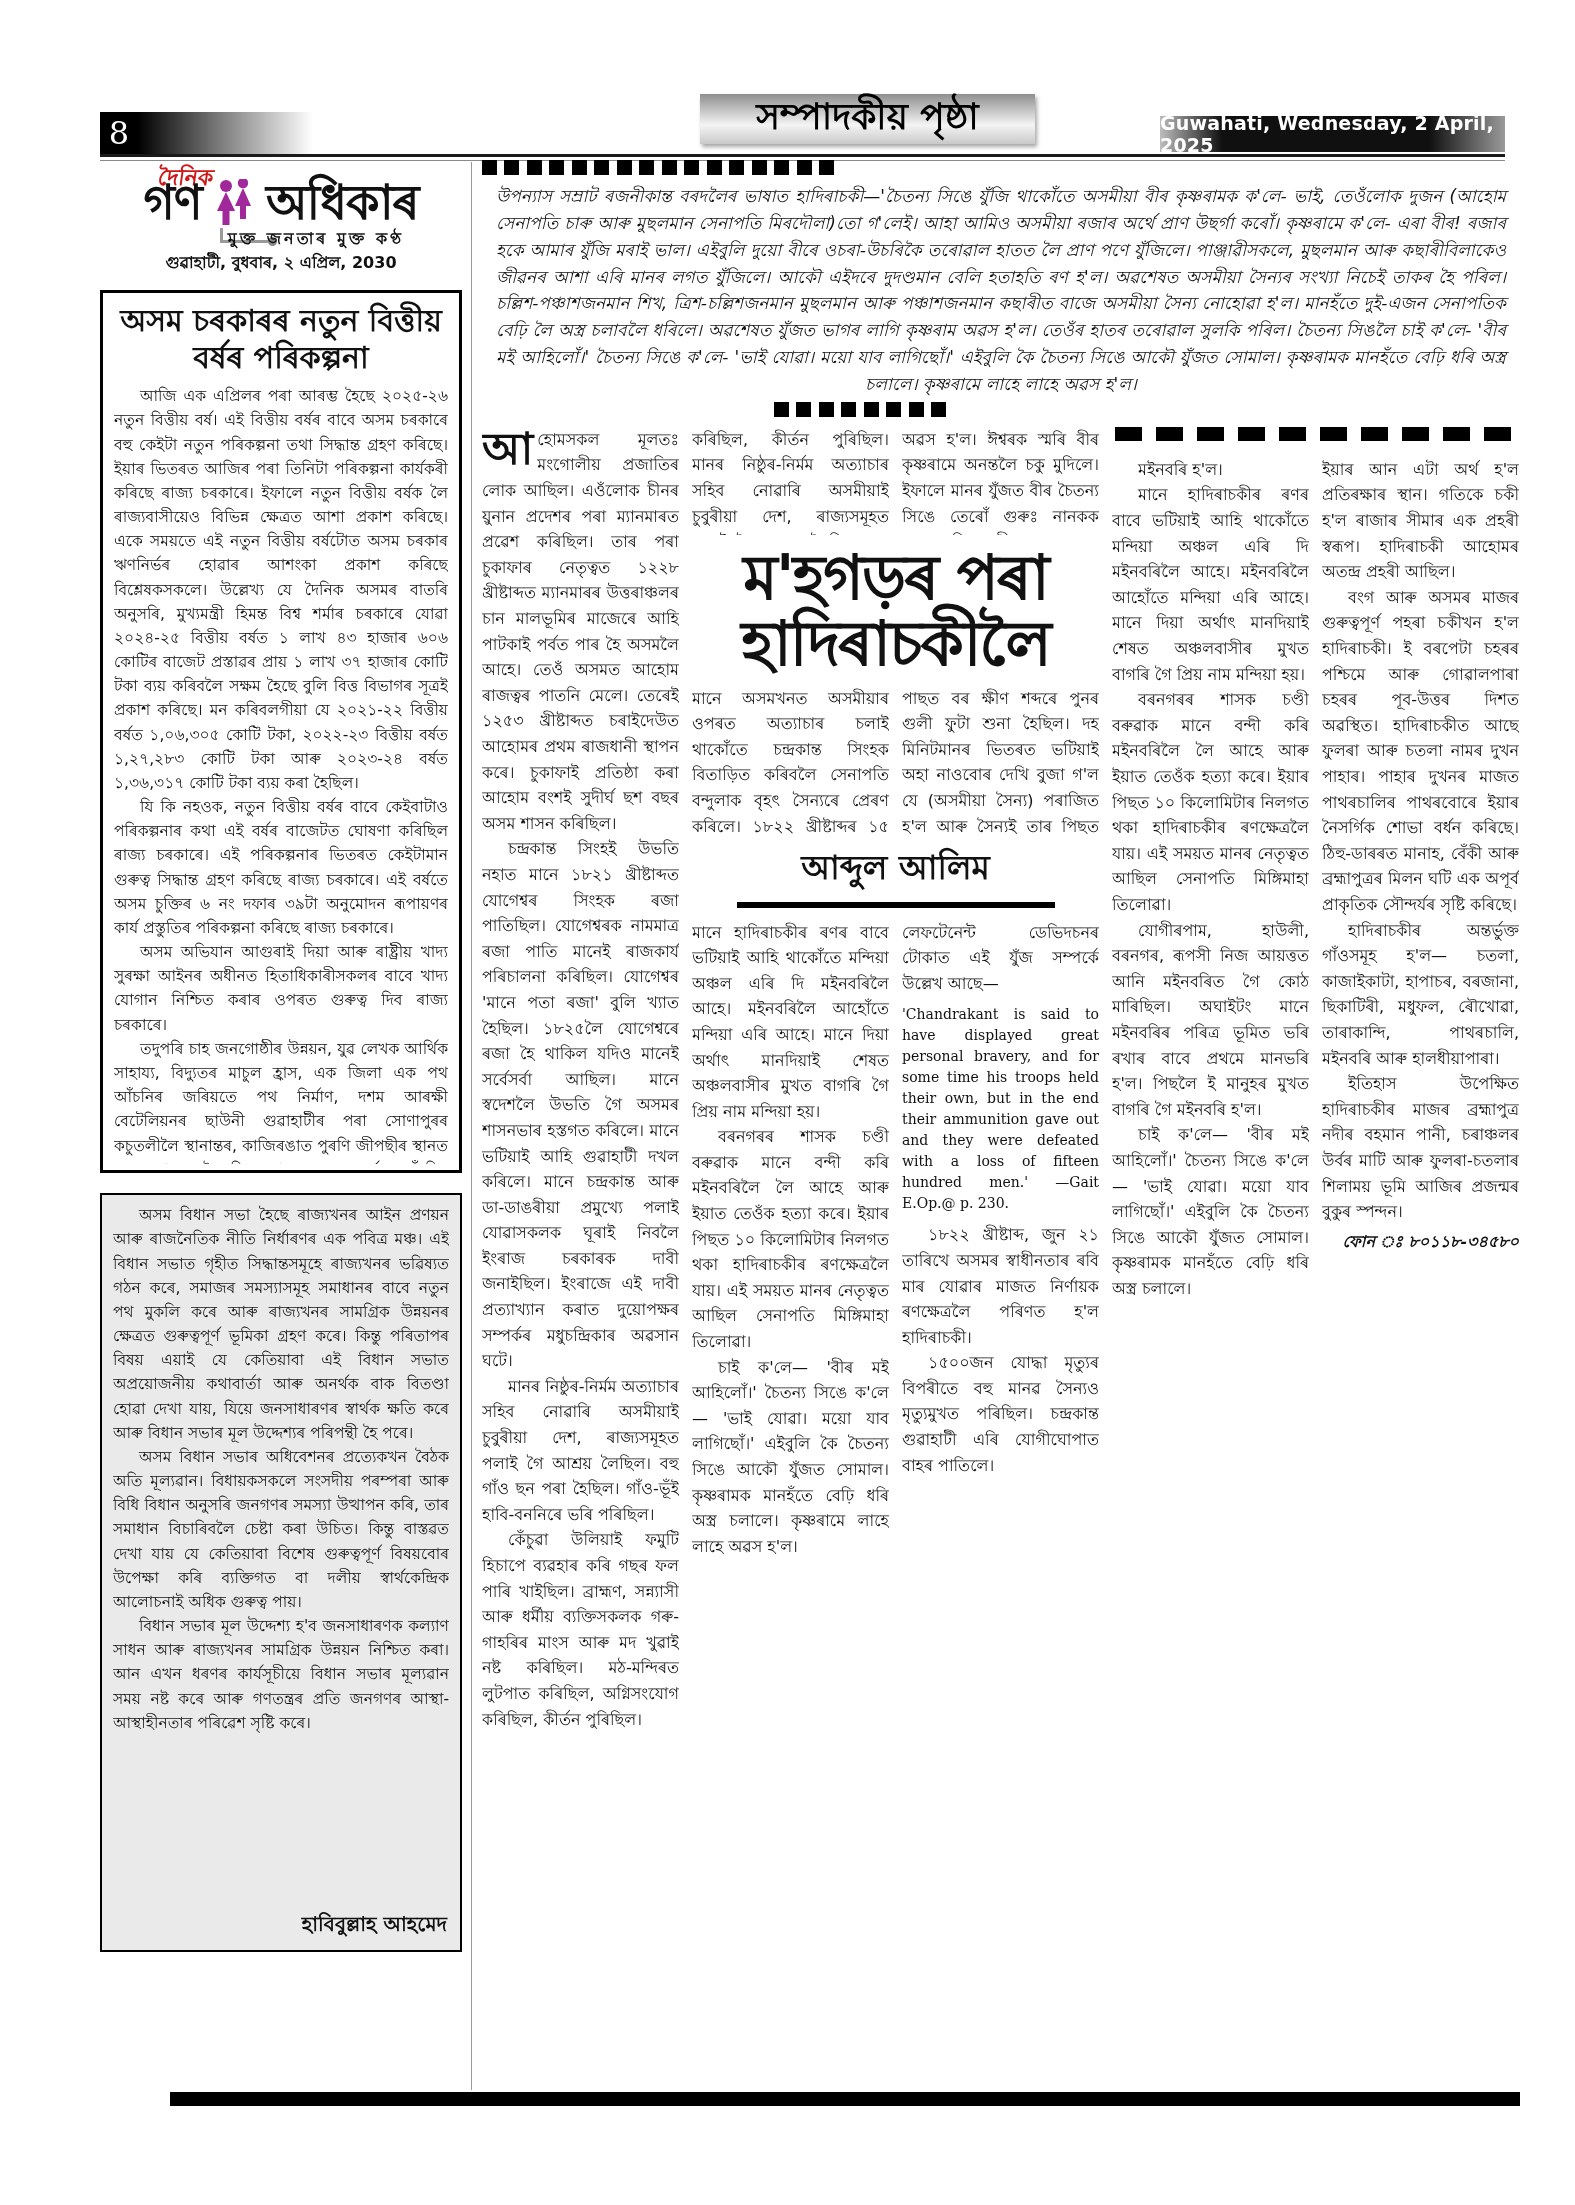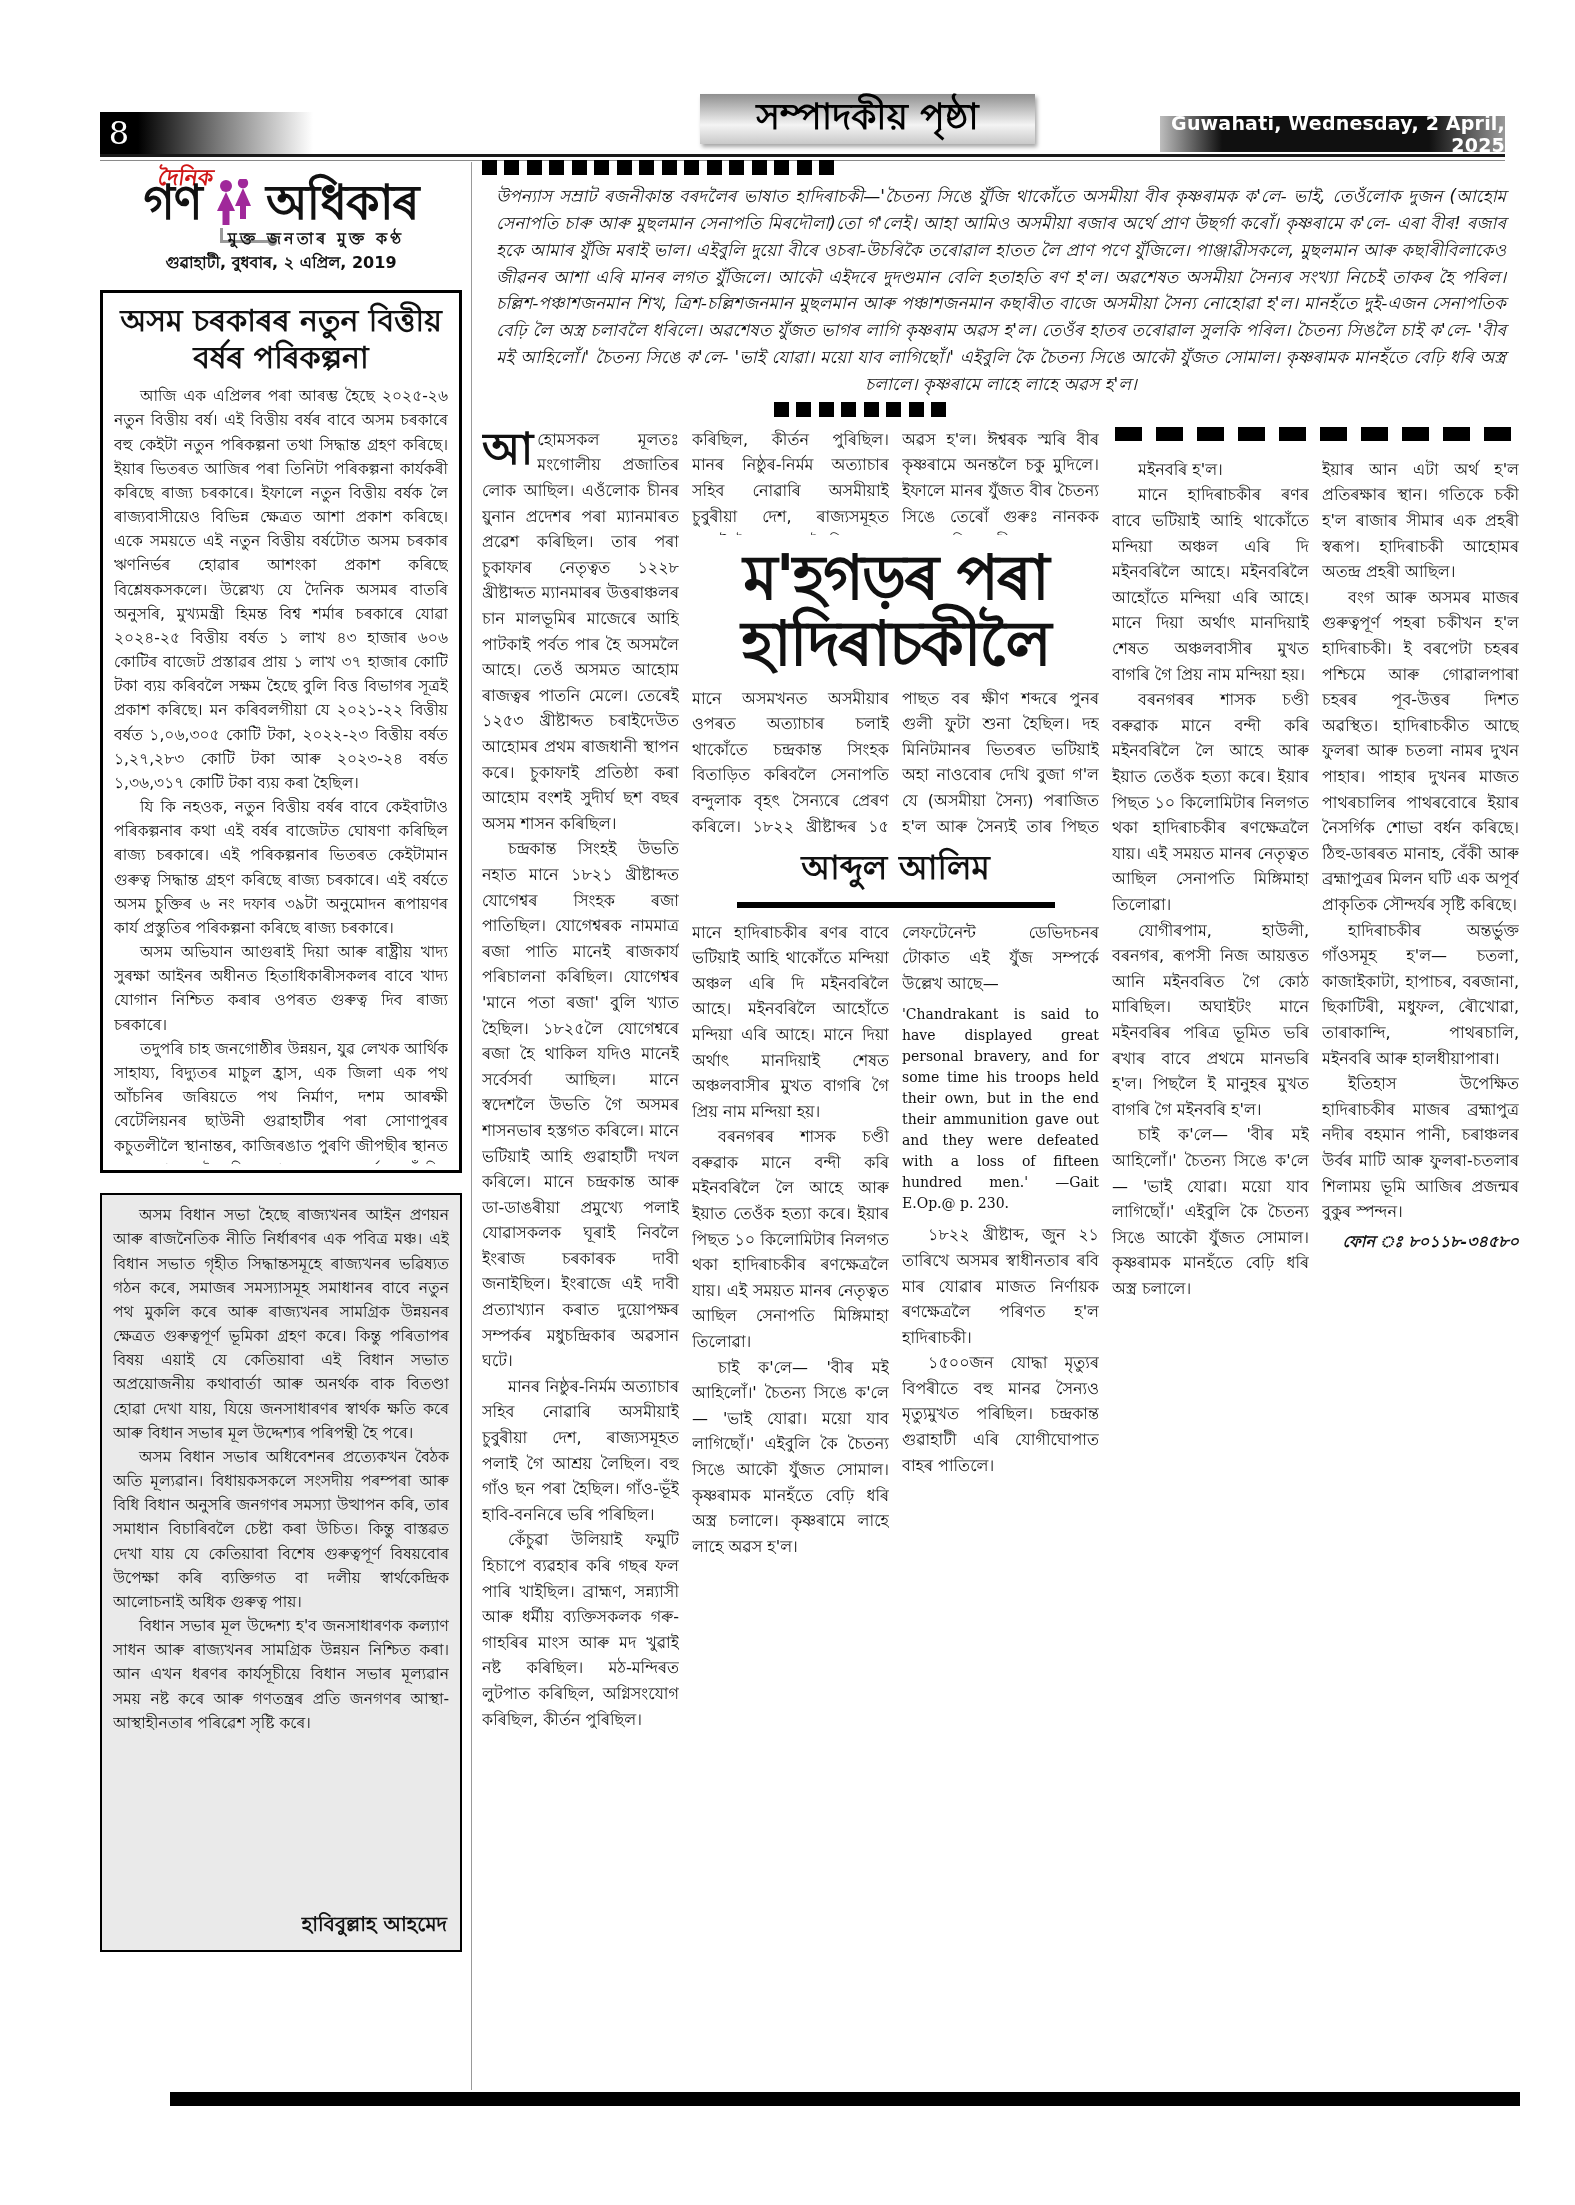--- a/index.html
+++ b/index.html
@@ -10,21 +10,21 @@
        color:#fff;font-family:"DejaVu Serif",serif;font-size:32px;display:flex;align-items:center;justify-content:center;}
   .pagenum-grad{position:absolute;left:138px;top:112px;width:175px;height:42px;
        background:linear-gradient(90deg,#000 0%,#777 45%,#fff 100%);}
   .section-box{position:absolute;left:700px;top:94px;width:335px;height:50px;
        background:linear-gradient(180deg,#8f8f8f 0%,#f4f4f4 62%,#c9c9c9 100%);
        display:flex;align-items:center;justify-content:center;
        font-size:36px;font-weight:bold;color:#000;box-shadow:2px 3px 4px rgba(0,0,0,.35);}
   .date-box{position:absolute;left:1160px;top:116px;width:345px;height:36px;
        background:linear-gradient(90deg,#bdbdbd 0%,#101010 18%,#101010 78%,#9a9a9a 100%);
        color:#fff;display:flex;align-items:center;justify-content:center;
-       font-size:19px;font-weight:bold;letter-spacing:.2px;text-align:right;}
+       font-size:19px;font-weight:bold;letter-spacing:.2px;}
   .header-rule{position:absolute;left:100px;top:154px;width:1405px;height:3px;
        border-top:3px solid #1a1a1a;border-bottom:1px solid #8a8a8a;}
   
   .left-col{position:absolute;left:100px;top:162px;width:362px;}
   .masthead{position:relative;height:108px;text-align:center;}
   .mh-prefix{position:absolute;left:58px;top:-2px;color:#d01818;font-size:22px;font-weight:bold;
        transform:skewX(-8deg);}
   .mh-title{position:absolute;left:0;top:16px;width:100%;display:flex;align-items:center;justify-content:center;
        font-size:48px;font-weight:800;line-height:1;letter-spacing:-1px;gap:9px;}
   .mh-icon{width:42px;height:46px;margin:0 2px;}
@@ -95,21 +95,21 @@
             <circle cx="29" cy="4" r="5.2"></circle>
             <path d="M29 9 L21 27 L26 27 L26 40 L32 40 L32 27 L37 27 Z"></path>
           </g>
         </svg>
         <span>অধিকাৰ</span>
       </div>
       <div class="mh-elbow">
           <span class="dot"></span>
         </div>
       <div class="mh-tagline">মুক্ত জনতাৰ মুক্ত কণ্ঠ</div>
-      <div class="mh-dateline">গুৱাহাটী, বুধবাৰ, ২ এপ্ৰিল, 2019</div>
+      <div class="mh-dateline">গুৱাহাটী, বুধবাৰ, ২ এপ্ৰিল, 2030</div>
     </div>
 
     <div class="edit-box">
       <div class="edit-head">অসম চৰকাৰৰ নতুন বিত্তীয় বৰ্ষৰ পৰিকল্পনা</div>
       <div class="edit-body h1">
           <p class="para">আজি এক এপ্ৰিলৰ পৰা আৰম্ভ হৈছে ২০২৫-২৬ নতুন বিত্তীয় বৰ্ষ। এই বিত্তীয় বৰ্ষৰ বাবে অসম চৰকাৰে বহু কেইটা নতুন পৰিকল্পনা তথা সিদ্ধান্ত গ্ৰহণ কৰিছে। ইয়াৰ ভিতৰত আজিৰ পৰা তিনিটা পৰিকল্পনা কাৰ্যকৰী কৰিছে ৰাজ্য চৰকাৰে। ইফালে নতুন বিত্তীয় বৰ্ষক লৈ ৰাজ্যবাসীয়েও বিভিন্ন ক্ষেত্ৰত আশা প্ৰকাশ কৰিছে। একে সময়তে এই নতুন বিত্তীয় বৰ্ষটোত অসম চৰকাৰ ঋণনিৰ্ভৰ হোৱাৰ আশংকা প্ৰকাশ কৰিছে বিশ্লেষকসকলে। উল্লেখ্য যে দৈনিক অসমৰ বাতৰি অনুসৰি, মুখ্যমন্ত্ৰী হিমন্ত বিশ্ব শৰ্মাৰ চৰকাৰে যোৱা ২০২৪-২৫ বিত্তীয় বৰ্ষত ১ লাখ ৪৩ হাজাৰ ৬০৬ কোটিৰ বাজেট প্ৰস্তাৱৰ প্ৰায় ১ লাখ ৩৭ হাজাৰ কোটি টকা ব্যয় কৰিবলৈ সক্ষম হৈছে বুলি বিত্ত বিভাগৰ সূত্ৰই প্ৰকাশ কৰিছে। মন কৰিবলগীয়া যে ২০২১-২২ বিত্তীয় বৰ্ষত ১,০৬,৩০৫ কোটি টকা, ২০২২-২৩ বিত্তীয় বৰ্ষত ১,২৭,২৮৩ কোটি টকা আৰু ২০২৩-২৪ বৰ্ষত ১,৩৬,৩১৭ কোটি টকা ব্যয় কৰা হৈছিল।</p>
           <p class="para">যি কি নহওক, নতুন বিত্তীয় বৰ্ষৰ বাবে কেইবাটাও পৰিকল্পনাৰ কথা এই বৰ্ষৰ বাজেটত ঘোষণা কৰিছিল ৰাজ্য চৰকাৰে। এই পৰিকল্পনাৰ ভিতৰত কেইটামান গুৰুত্ব সিদ্ধান্ত গ্ৰহণ কৰিছে ৰাজ্য চৰকাৰে। এই বৰ্ষতে অসম চুক্তিৰ ৬ নং দফাৰ ৩৯টা অনুমোদন ৰূপায়ণৰ কাৰ্য প্ৰস্তুতিৰ পৰিকল্পনা কৰিছে ৰাজ্য চৰকাৰে।</p>
           <p class="para">অসম অভিযান আগুৰাই দিয়া আৰু ৰাষ্ট্ৰীয় খাদ্য সুৰক্ষা আইনৰ অধীনত হিতাধিকাৰীসকলৰ বাবে খাদ্য যোগান নিশ্চিত কৰাৰ ওপৰত গুৰুত্ব দিব ৰাজ্য চৰকাৰে।</p>
           <p class="para">তদুপৰি চাহ জনগোষ্ঠীৰ উন্নয়ন, যুৱ লেখক আৰ্থিক সাহায্য, বিদ্যুতৰ মাচুল হ্ৰাস, এক জিলা এক পথ আঁচনিৰ জৰিয়তে পথ নিৰ্মাণ, দশম আৰক্ষী বেটেলিয়নৰ ছাউনী গুৱাহাটীৰ পৰা সোণাপুৰৰ কচুতলীলৈ স্থানান্তৰ, কাজিৰঙাত পুৰণি জীপছীৰ স্থানত নতুন বাহন, বৈদ্যুতিক বাহন, অসম দৰ্শন আঁচনিৰ অধীনত ধৰ্মীয় অনুষ্ঠানৰ উন্নতকৰণ, সকলো বিদ্যালয়তে অষ্টম শ্ৰেণীলৈকে অসম ইতিহাস বিষয়টো বাধ্যতামূলক কৰা, মাজুলী সাংস্কৃতিক বিশ্ববিদ্যালয়ৰ সাংস্কৃতিক, শৈক্ষিক আৰু গৱেষণামূলক কাৰ্যসূচীৰ উন্নীতকৰণ আদিৰ পৰিকল্পনা কৰিছে ৰাজ্য চৰকাৰে। ইফালে ড° ভূপেন হাজৰিকা আঞ্চলিক চৰকাৰী চলচ্চিত্ৰ আৰু দূৰদৰ্শন প্ৰতিষ্ঠানখনক ডিপ্ল'মা পৰ্যায়ৰ পৰা স্নাতক পৰ্যায়লৈ উন্নীত কৰা, গুৱাহাটী জিলা পুথিভঁৰালক উন্নীত কৰা, কেন্দ্ৰীয় পুথিভঁৰাল নিৰ্মাণ, অসম চৰকাৰী ভাষা আইন, ১৯৬০খন কঠোৰ ৰূপায়ণৰ পৰিকল্পনা কৰিছে ৰাজ্য চৰকাৰে।</p>
         </div>

